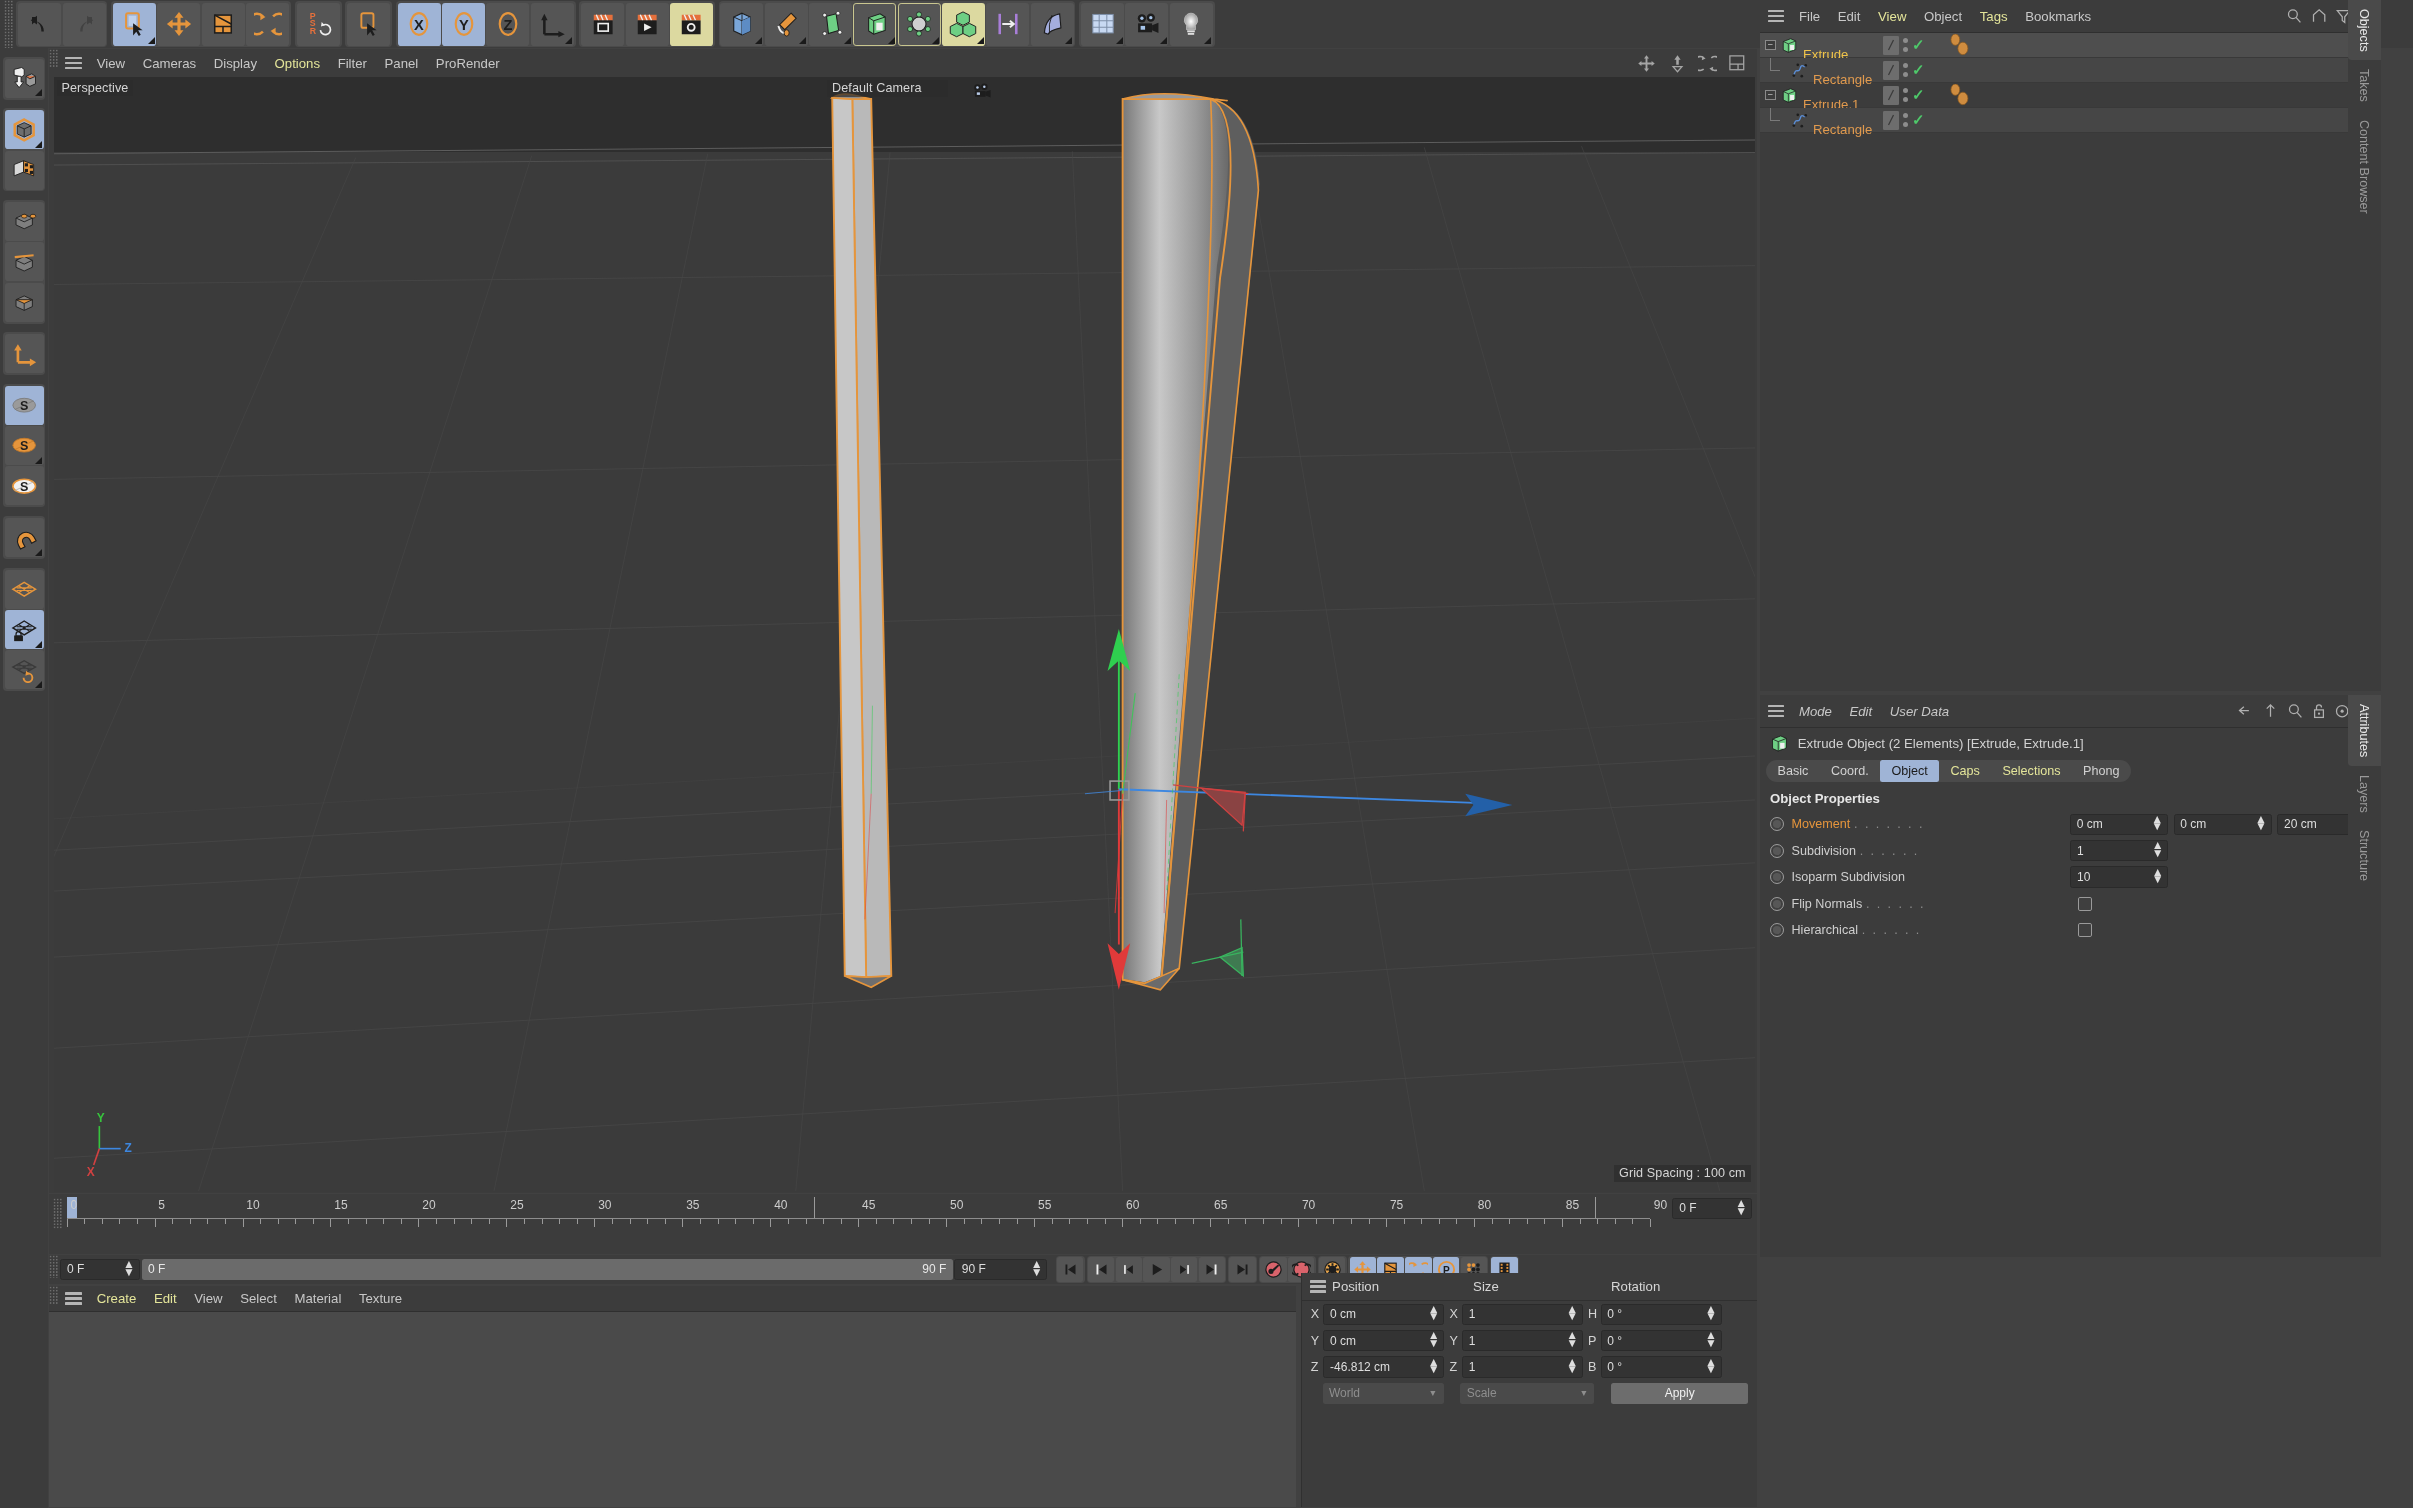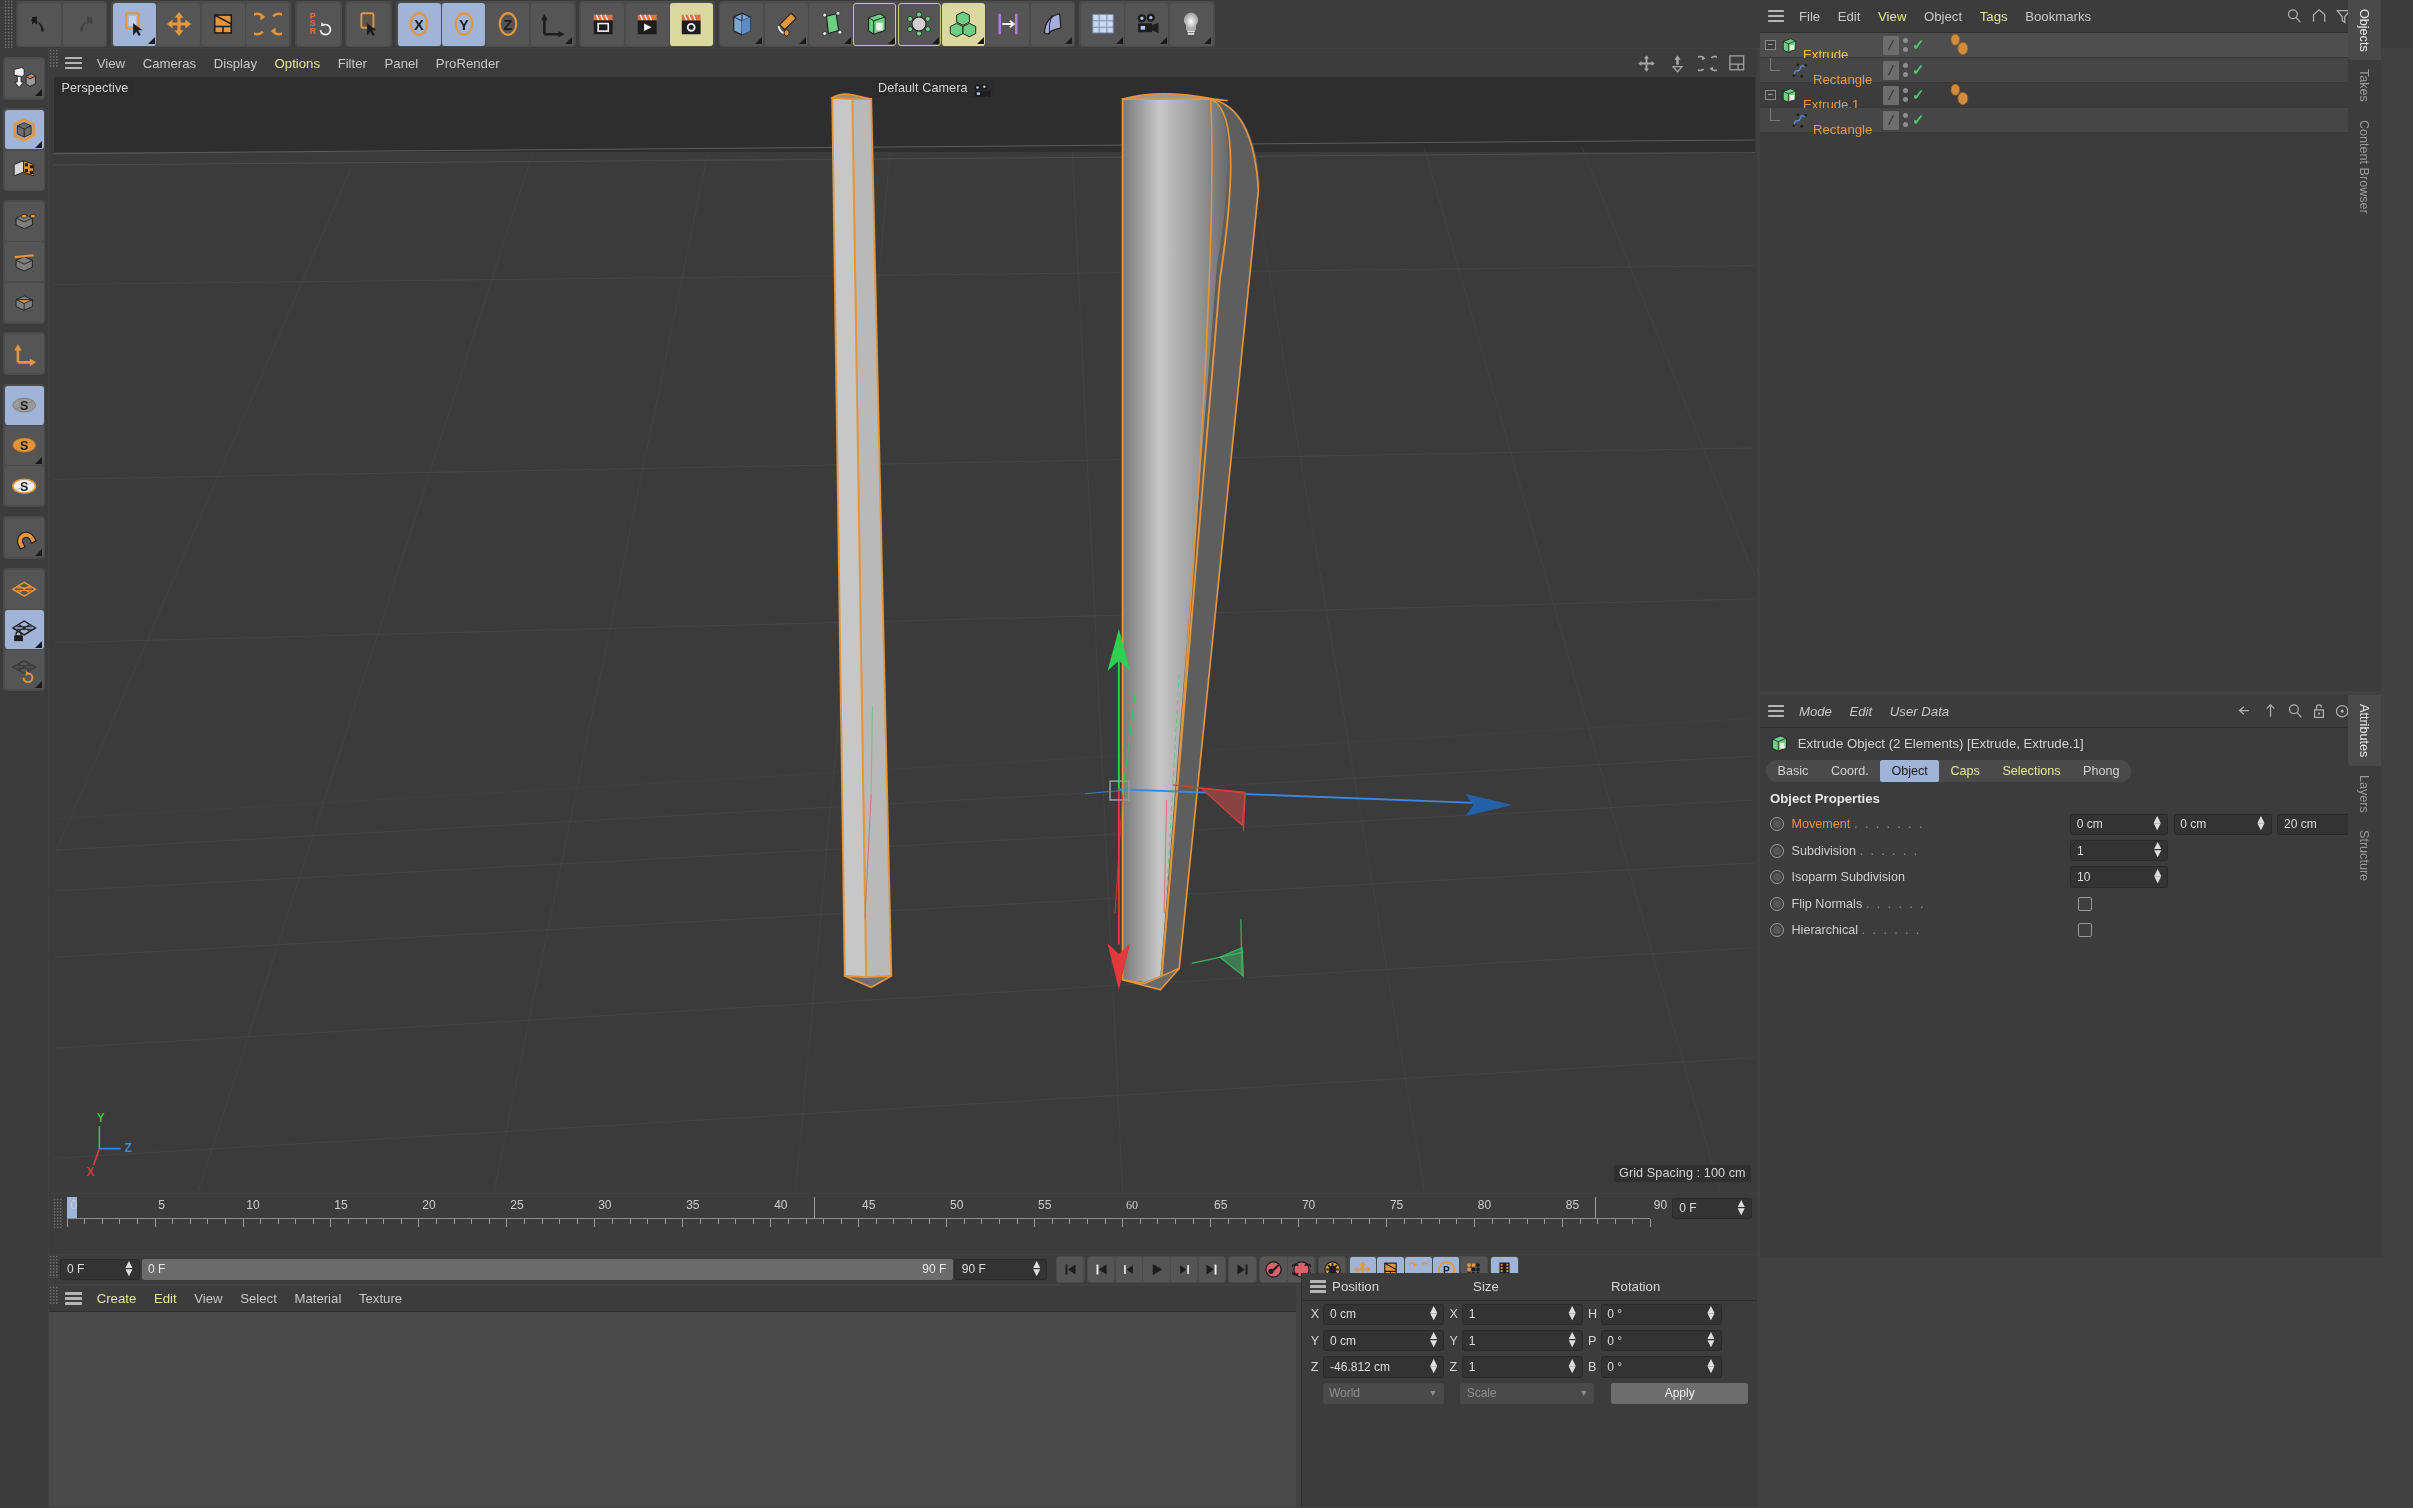--- a/index.html
+++ b/index.html
@@ -655,21 +655,21 @@
       <path d="M1720 980 L1700 1140" stroke="#2fcf4f" stroke-width="1.6" opacity=".85" fill="none"></path>
       <path d="M1700 1140 L1688 1330" stroke="#e03a3a" stroke-width="1.6" opacity=".85" fill="none"></path>
       <path d="M1640 1140 L1698 1135" stroke="#3d87e0" stroke-width="1.6" opacity=".8" fill="none"></path>
       <path d="M1790 950 L1770 1300" stroke="#2fcf4f" stroke-width="1.5" opacity=".6" stroke-dasharray="8 6" fill="none"></path>
       <path d="M1770 1150 L1766 1330" stroke="#e03a3a" stroke-width="1.5" opacity=".6" fill="none"></path>
       <path d="M1300 1140 L1290 1340" stroke="#e03a3a" stroke-width="1.5" opacity=".55" fill="none"></path>
       <path d="M1302 1000 L1300 1140" stroke="#2fcf4f" stroke-width="1.5" opacity=".55" fill="none"></path>
     </svg>
 
     <div class="vp-label" style="left:2.5px; top:2.5px;">Perspective</div>
-    <div class="vp-label" style="left:773px; top:3.1px; padding-right:26.4px;margin-left:46px;">Default Camera</div>
+    <div class="vp-label" style="left:773px; top:3.1px; padding-right:26.4px;">Default Camera</div>
     <svg width="21.4" height="15" viewBox="0 0 34 24" style="position:absolute;left:919px;top:5.7px;">
       <circle cx="7" cy="7" r="5.2" fill="#1d1d1d"></circle>
         <circle cx="18" cy="6" r="5.2" fill="#1d1d1d"></circle>
       <circle cx="7" cy="7" r="2" fill="#b9cbe8"></circle>
         <circle cx="18" cy="6" r="2" fill="#b9cbe8"></circle>
       <rect x="3" y="13" width="17" height="9" fill="#1d1d1d"></rect>
         <path d="M20 14 L28 11 L28 23 L20 20 Z" fill="#1d1d1d"></path>
       <rect x="6" y="15" width="5" height="4" fill="#b9cbe8"></rect>
     </svg>
     <div class="vp-label" style="right:3.8px; bottom:10px;">Grid Spacing : 100 cm</div>
@@ -789,21 +789,21 @@
         <div class="rt" style="left: calc(11.1111% + 3.8px);">10</div>
         <div class="rt" style="left: calc(16.6667% + 3.8px);">15</div>
         <div class="rt" style="left: calc(22.2222% + 3.8px);">20</div>
         <div class="rt" style="left: calc(27.7778% + 3.8px);">25</div>
         <div class="rt" style="left: calc(33.3333% + 3.8px);">30</div>
         <div class="rt" style="left: calc(38.8889% + 3.8px);">35</div>
         <div class="rt" style="left: calc(44.4444% + 3.8px);">40</div>
         <div class="rt" style="left: calc(50% + 3.8px);">45</div>
         <div class="rt" style="left: calc(55.5556% + 3.8px);">50</div>
         <div class="rt" style="left: calc(61.1111% + 3.8px);">55</div>
-        <div class="rt" style="left: calc(66.6667% + 3.8px); font-family: Liberation Serif, serif;">60</div>
+        <div class="rt" style="left: calc(66.6667% + 3.8px);">60</div>
         <div class="rt" style="left: calc(72.2222% + 3.8px);">65</div>
         <div class="rt" style="left: calc(77.7778% + 3.8px);">70</div>
         <div class="rt" style="left: calc(83.3333% + 3.8px);">75</div>
         <div class="rt" style="left: calc(88.8889% + 3.8px);">80</div>
         <div class="rt" style="left: calc(94.4444% + 3.8px);">85</div>
         <div class="rt" style="left: calc(100% + 3.8px);">90</div>
       </div>
     <div class="vline" style="left:47.2%"></div>
     <div class="vline" style="left:96.5%"></div>
   </div>

